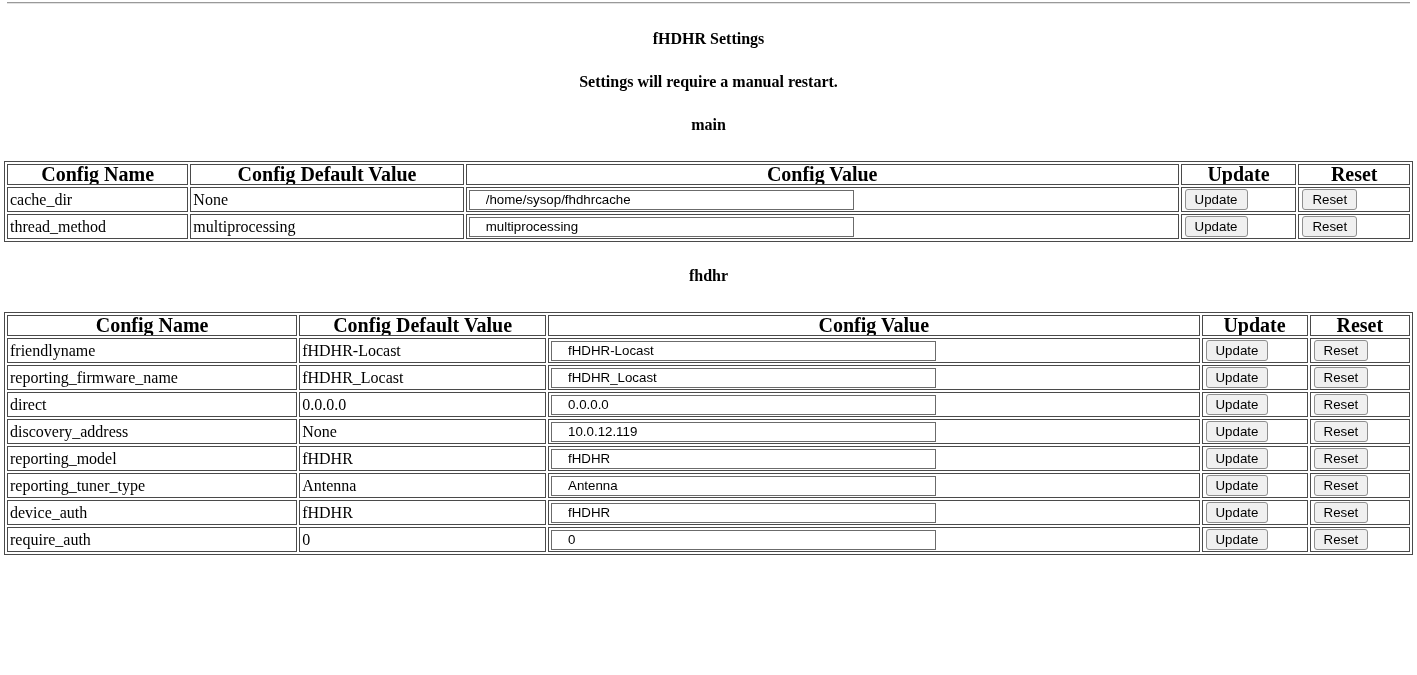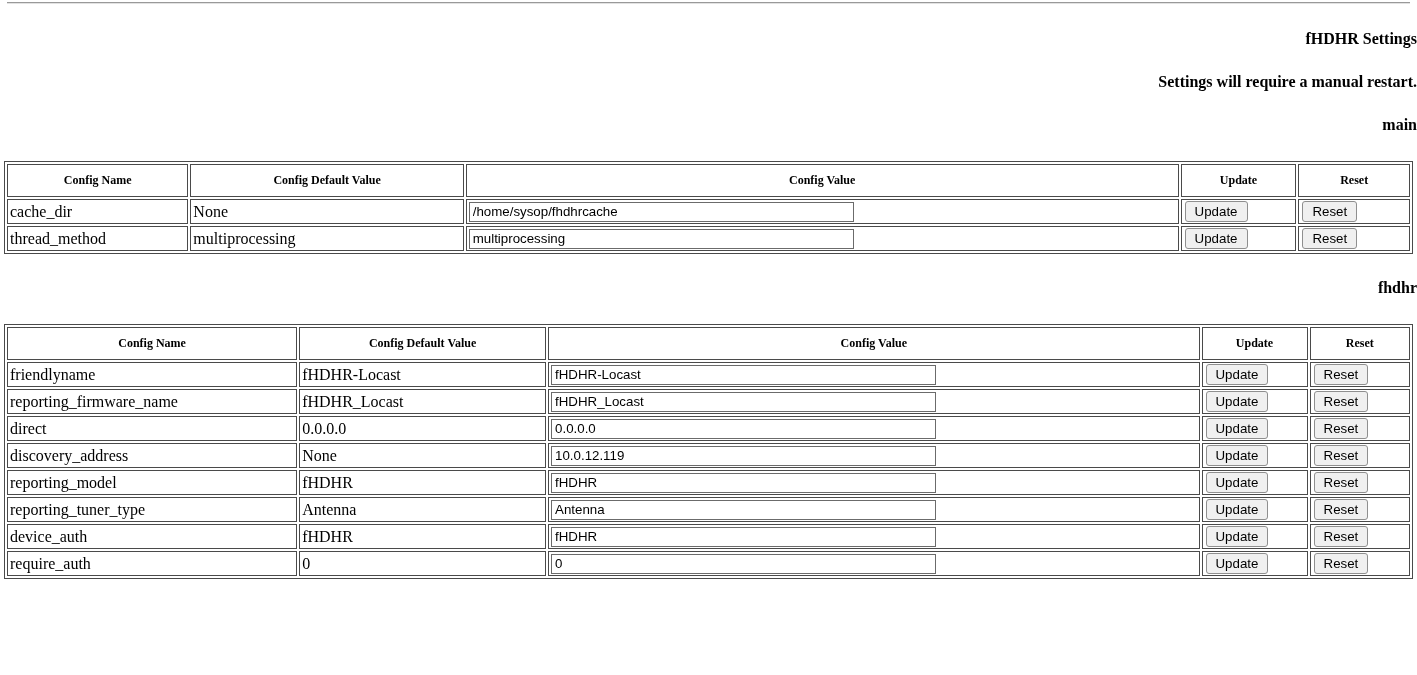--- a/index.html
+++ b/index.html
@@ -12,21 +12,21 @@
     color: #000000;
   }
   .top-divider {
     border: 0;
     border-top: 1px solid #999999;
     border-bottom: 1px solid #e2e2e2;
     margin: 2px 7px 0 7px;
     height: 0;
   }
   .heading {
-    text-align: right;
+    text-align: center;
     font-weight: bold;
     font-size: 16px;
     line-height: 18px;
     margin: 25px 0 0 0;
   }
   .heading.first { margin-top: 26px; }
   table.config-table {
     border-collapse: separate;
     border-spacing: 2px;
     border: 1px solid #4a4a4a;
@@ -37,23 +37,23 @@
   table.config-table th,
   table.config-table td {
     border: 1px solid #4a4a4a;
     padding: 0 2px;
     overflow: hidden;
     white-space: nowrap;
   }
   table.config-table th {
     font-weight: bold;
     text-align: center;
-    height: 33px;
+    height: 21px;
     line-height: 17px;
-    font-size: 12px;
+    font-size: 20px;
   }
   table.config-table td {
     height: 25px;
     text-align: left;
     vertical-align: middle;
   }
   
   table.table-main col.col-name    { width: 13.0%; }
   table.table-main col.col-default { width: 19.6%; }
   table.table-main col.col-value   { width: 51.1%; }
@@ -67,21 +67,21 @@
   table.table-fhdhr col.col-reset   { width: 7.2%;  }
 
   .val-input {
     width: 385px;
     max-width: 98%;
     height: 20px;
     border: 1px solid #6b6b6b;
     background: #ffffff;
     font-family: "Liberation Sans", sans-serif;
     font-size: 13.3px;
-    padding: 1px 3px;
+    padding: 1px 16px;
     margin: 1px 0;
     vertical-align: middle;
   }
   .btn {
     font-family: "Liberation Sans", sans-serif;
     font-size: 13.3px;
     background: #f0f0f0;
     border: 1px solid #8f8f8f;
     border-radius: 3px;
     padding: 1px 9px;

